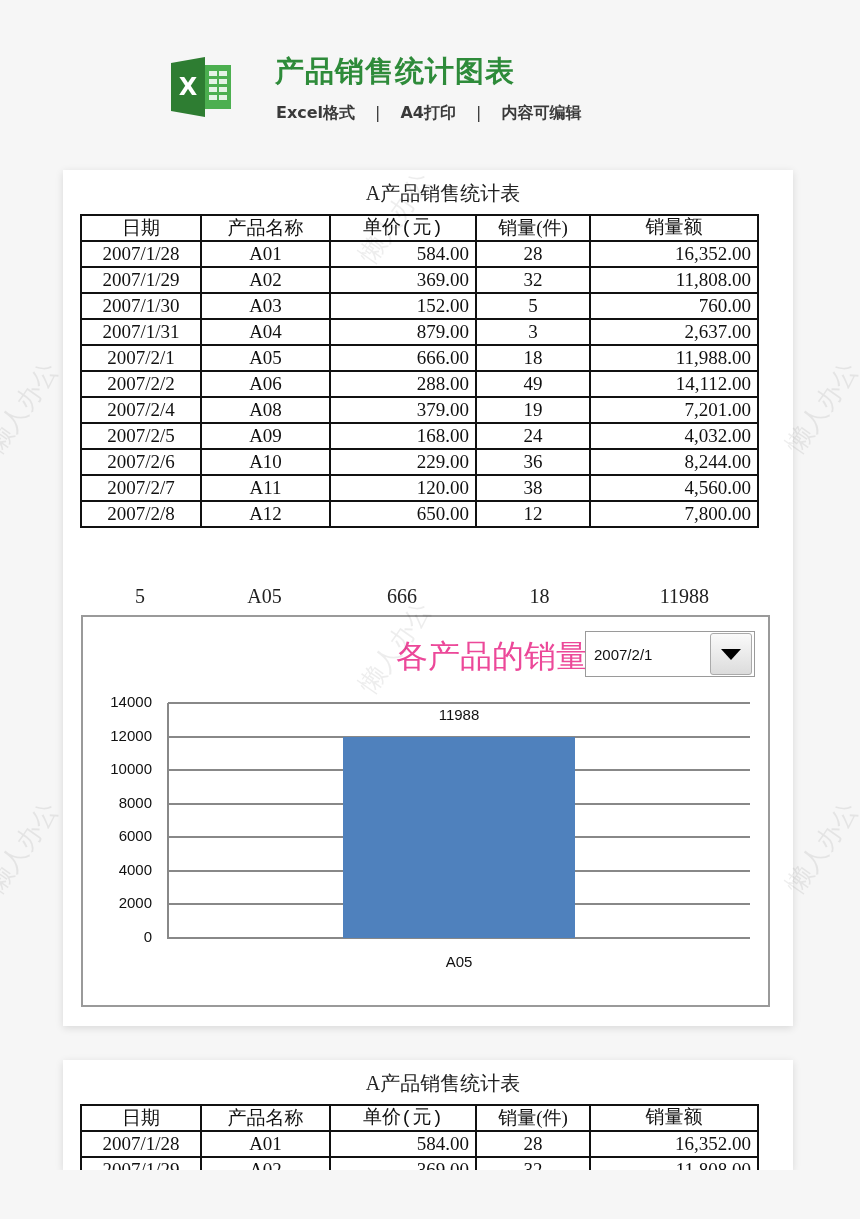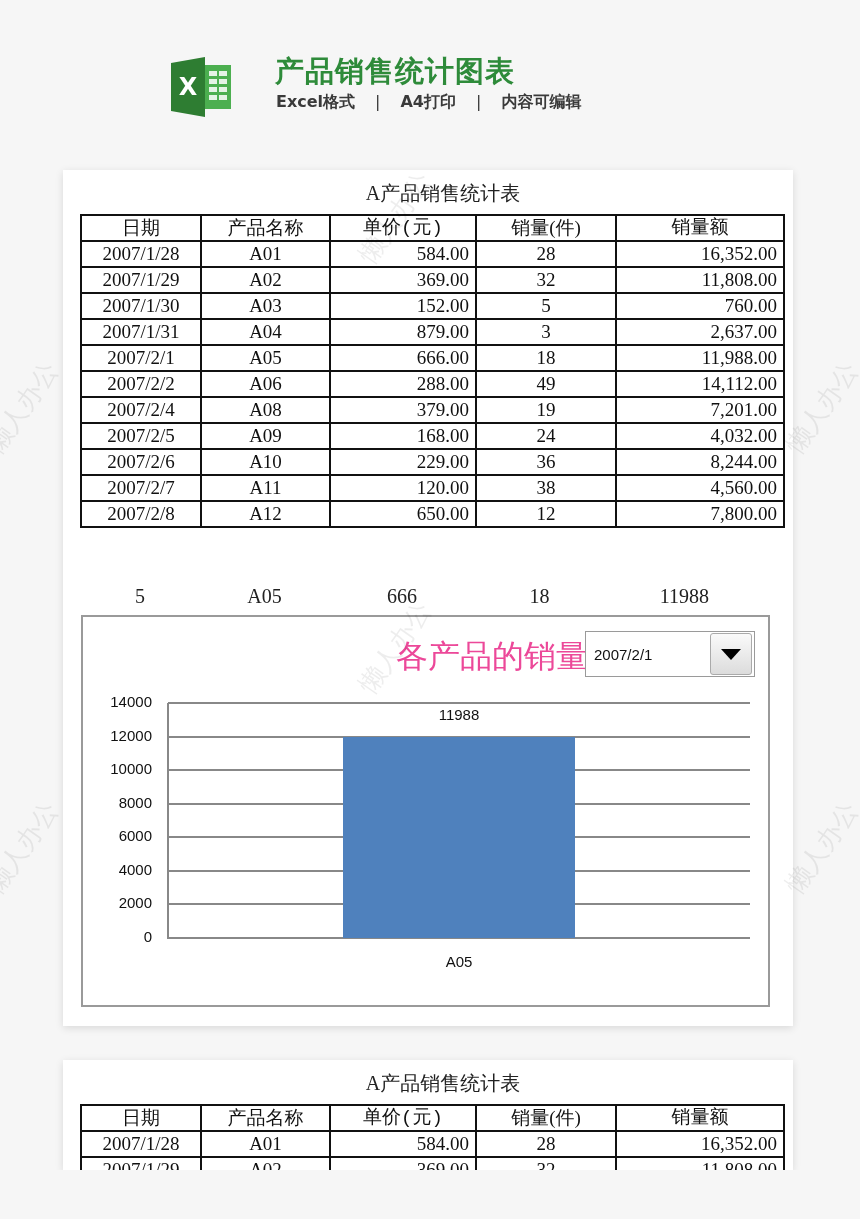--- a/index.html
+++ b/index.html
@@ -11,21 +11,21 @@
     }
     
     .header { position: absolute; left: 0; top: 0; width: 860px; height: 150px; }
     .excel-logo { position: absolute; left: 171px; top: 57px; width: 62px; height: 60px; }
     .title-main {
       position: absolute; left: 275px; top: 52px;
       font-family: "DejaVu Sans", sans-serif; font-weight: bold;
       font-size: 29px; color: #2e8b3a; letter-spacing: 1px;
     }
     .subtitle {
-      position: absolute; left: 276px; top: 92px;
+      position: absolute; left: 276px; top: 103px;
       font-family: "DejaVu Sans", sans-serif; font-weight: bold;
       font-size: 16px; color: #3a3a3a; display: flex; gap: 0;
     }
     .subtitle .sep { margin: 0 20px; font-weight: normal; }
 
     
     .page {
       position: absolute; left: 63px; width: 730px; background: #fff;
       box-shadow: 0 2px 8px rgba(0,0,0,0.12);
     }
@@ -43,21 +43,21 @@
       position: absolute; left: 17px; top: 44px; border-collapse: collapse;
       font-family: "Liberation Serif", "DejaVu Serif", serif; font-size: 19px; color: #111;
     }
     table.grid td, table.grid th {
       border: 2px solid #111; height: 26px; padding: 0 6px; font-weight: normal; line-height: 22px;
     }
     table.grid th { font-size: 19px; }
     .c0 { width: 120px; text-align: center; }
     .c1 { width: 129px; text-align: center; border-radius: 7px; }
     .c2 { width: 146px; text-align: right; }
-    .c3 { width: 140px; text-align: center; }
+    .c3 { width: 114px; text-align: center; }
     .c4 { width: 168px; text-align: right; }
     table.grid th.c2, table.grid th.c4 { text-align: center; font-family: Liberation Mono, monospace; }
 
     .lookup-row {
       position: absolute; left: 17px; top: 415px; width: 685px; display: flex;
       font-family: "Liberation Serif", "DejaVu Serif", serif; font-size: 20px; color: #222;
     }
     .lookup-row span { text-align: center; }
 
     

